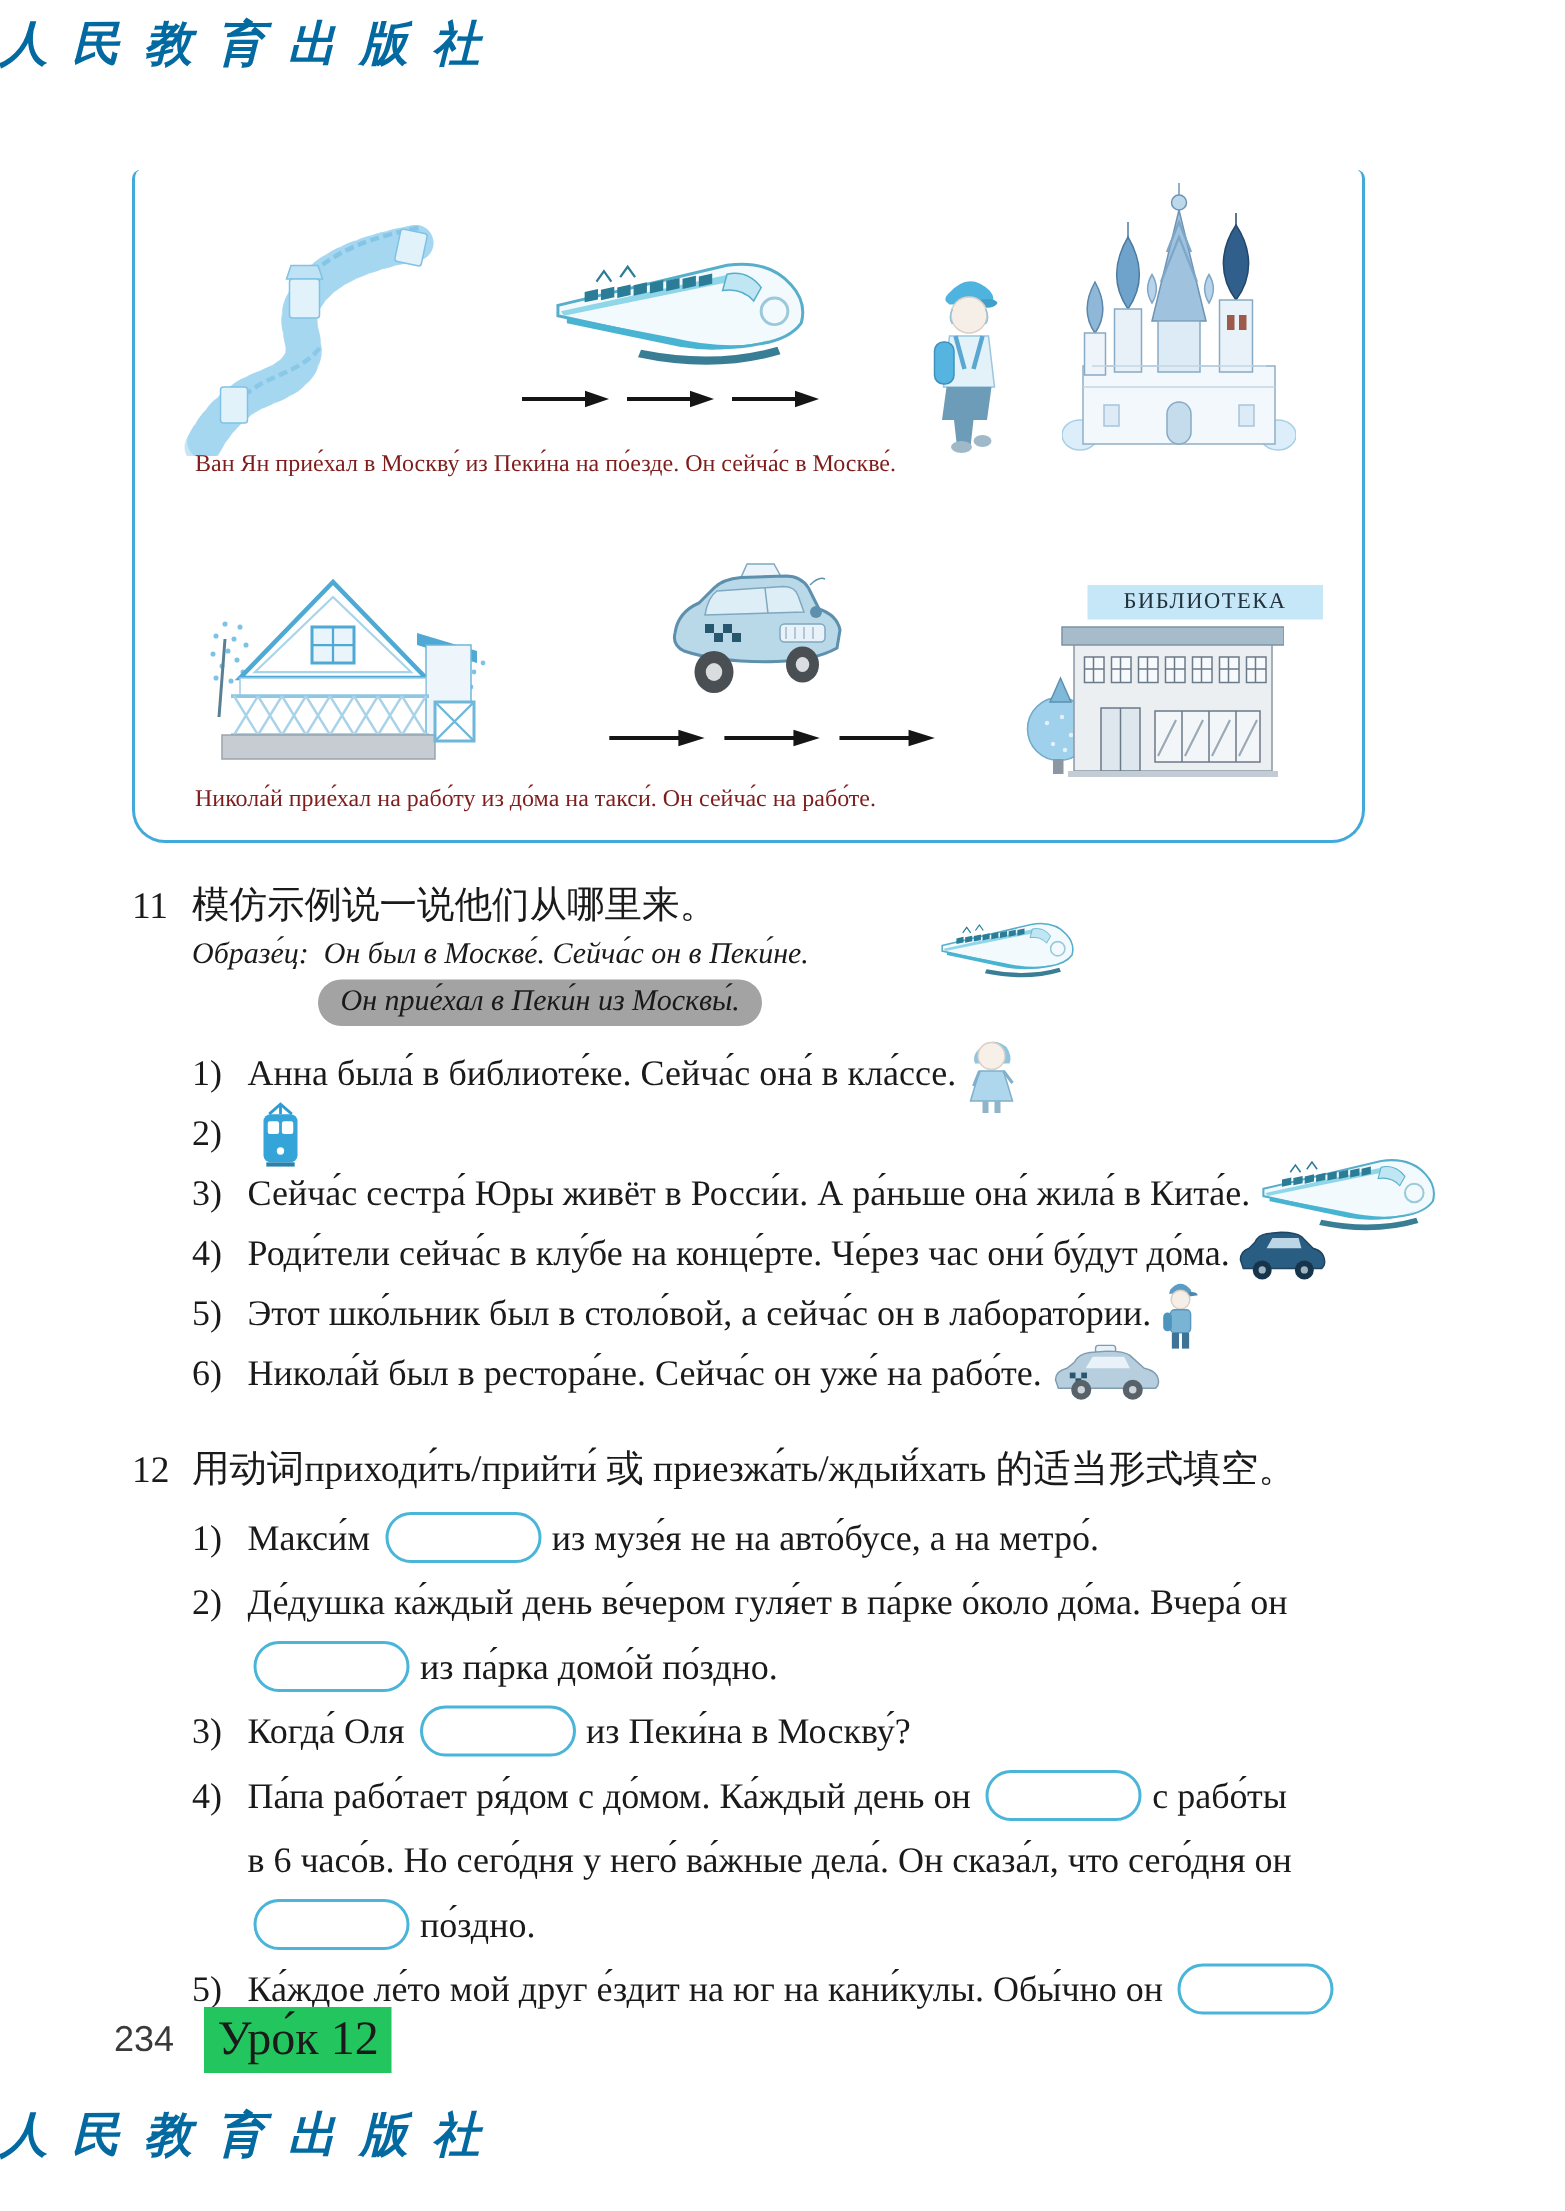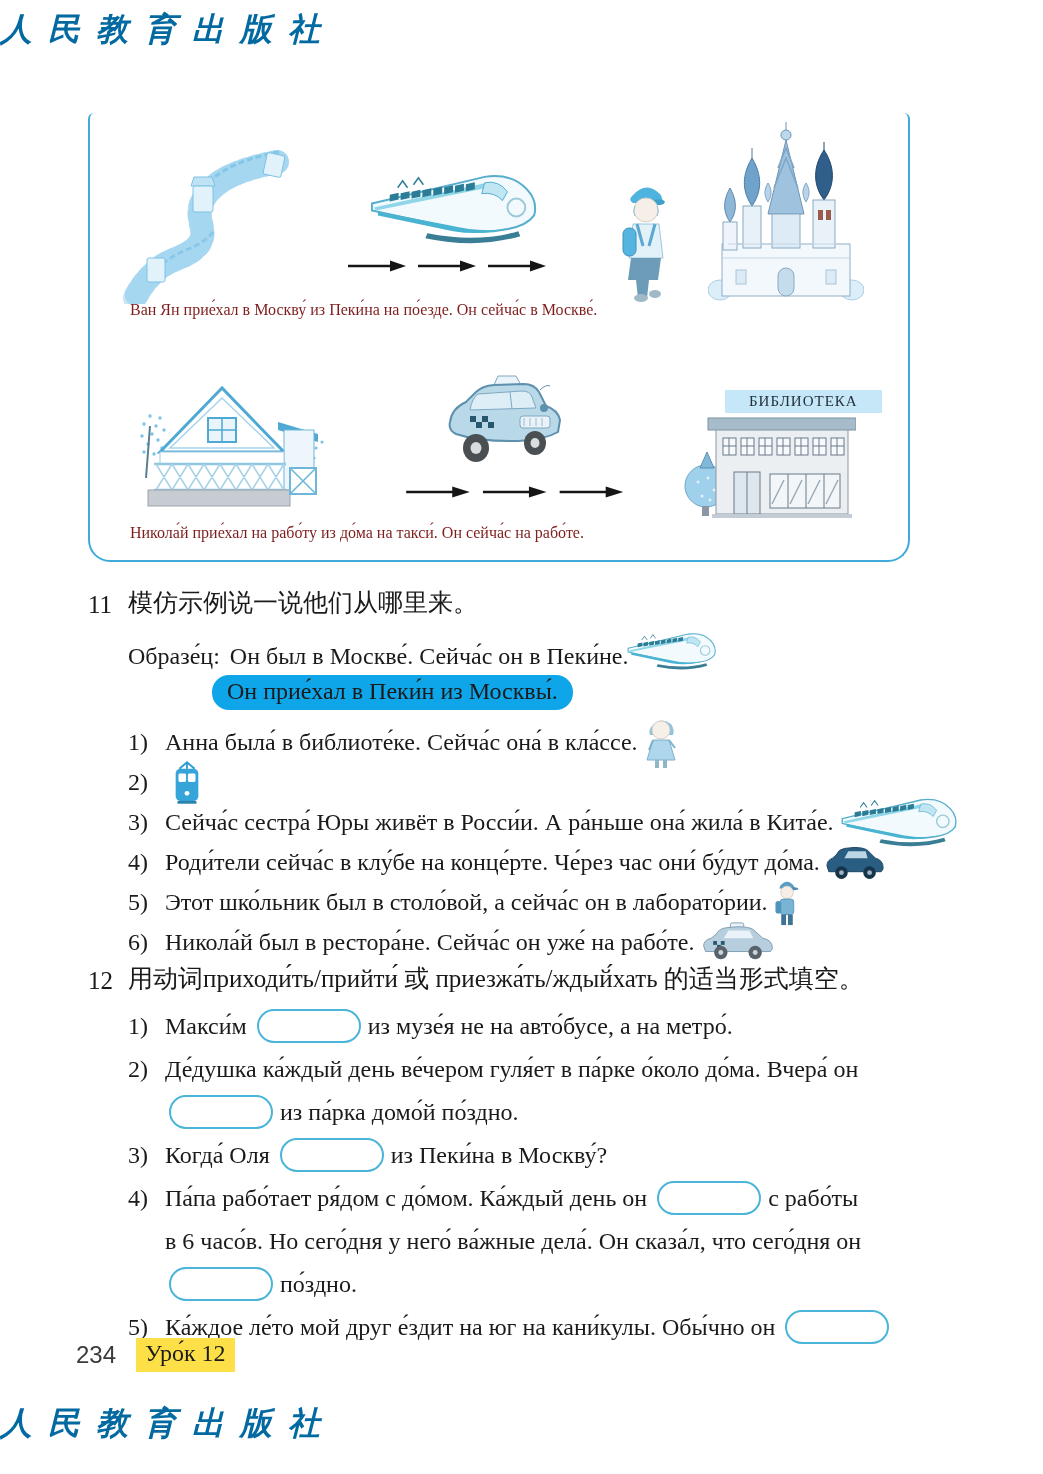--- a/index.html
+++ b/index.html
@@ -15,42 +15,42 @@
         border:2px solid #41aada;border-top:none;
         border-radius:6px 6px 22px 22px;}
   .abs{position:absolute;}
   .caption{position:absolute;font-size:16px;white-space:nowrap;color:#7f1d1d;}
   .lib-sign{position:absolute;background:#c5e7f7;color:#23313c;font-size:15px;
         padding:3px 24px;letter-spacing:1px;white-space:nowrap;}
   
   .ex{position:absolute;left:88px;width:880px;}
   .ex-head{display:flex;align-items:flex-end;font-size:25px;}
   .ex-head .num{width:40px;flex:none;}
-  .sample{margin-left:40px;margin-top:24px;position:relative;font-size:24px;}
+  .sample{margin-left:40px;margin-top:6px;position:relative;font-size:20px;font-style:italic;}
   .sample-line1{white-space:nowrap;}
   .sample-label{margin-right:10px;}
-  .pill{display:inline-block;background:#0ea5e9;border-radius:17px;
+  .pill{display:inline-block;background:#a3a3a3;border-radius:17px;
         padding:3px 15px 5px;margin-top:5px;margin-left:84px;}
   .sample .icon-slot{position:absolute;left:498px;top:-16px;}
   .items{margin-left:40px;margin-top:12px;}
   .ex-item{display:flex;align-items:center;height:40px;font-size:24px;white-space:nowrap;}
   .ex-item .n{width:37px;flex:none;}
   .ex-item .icon{margin-left:5px;flex:none;display:flex;align-items:center;}
   
   #ex12-items{margin-left:40px;margin-top:10px;}
   #ex12-items .item{display:flex;font-size:24px;line-height:43px;}
   #ex12-items .n{width:37px;flex:none;}
   #ex12-items .content{width:800px;}
   .blank{display:inline-block;width:100px;height:30px;border:2px solid #4ab5d8;
         border-radius:17px;vertical-align:middle;margin:0 7px 5px 4px;background:#fff;}
   
   .footer{position:absolute;left:76px;top:1338px;display:flex;align-items:center;gap:20px;}
   .footer .pagenum{font-family:"Liberation Sans","DejaVu Sans",sans-serif;
         font-size:24px;color:#3a3a3a;}
-  .footer .lesson{background:#fde047;font-size:24px;padding:2px 9px 5px;}
+  .footer .lesson{background:#22c55e;font-size:32px;padding:2px 9px 5px;}
   svg{display:block;}
 </style>
 </head>
 <body>
 
 <div class="page">
 
   <div class="logo top">人民教育出版社</div>
 
   <div class="example-box">

